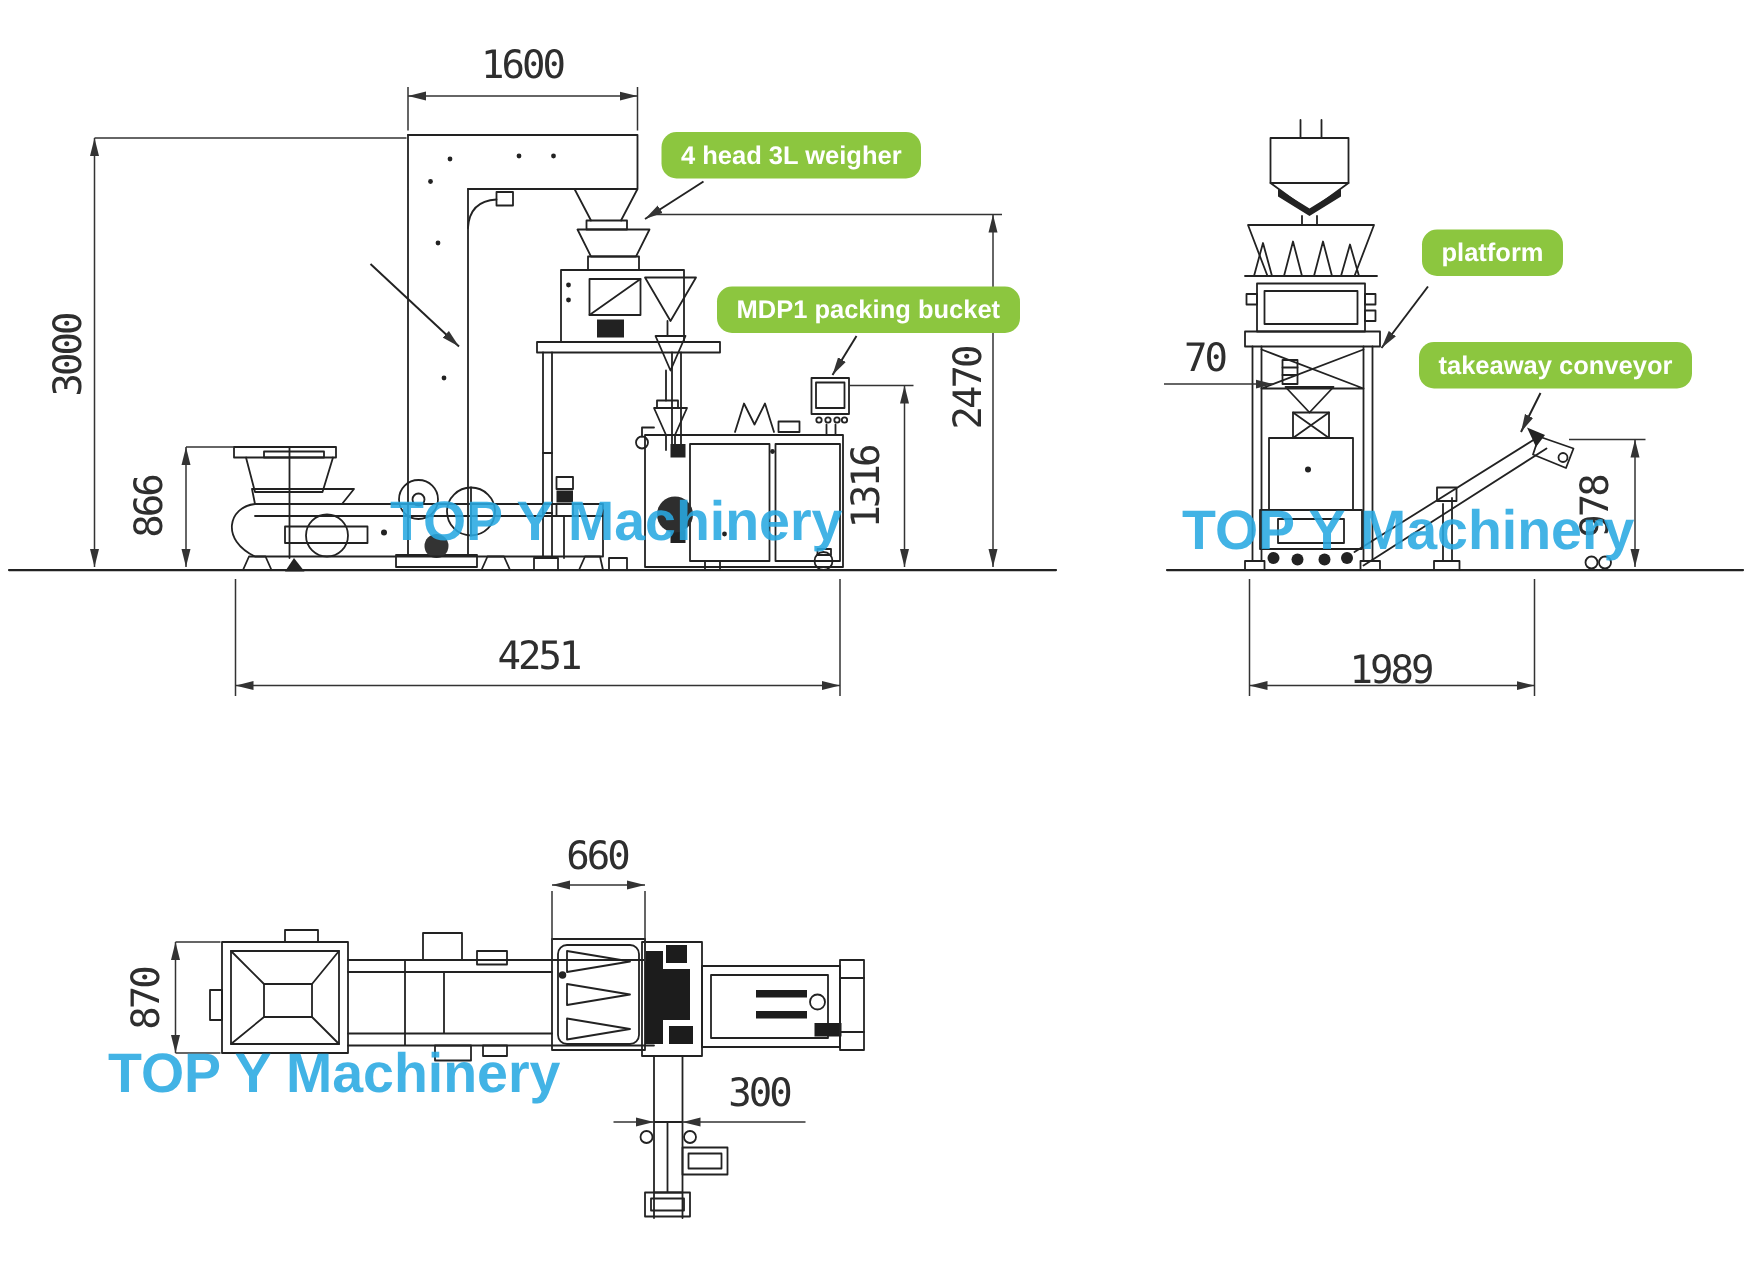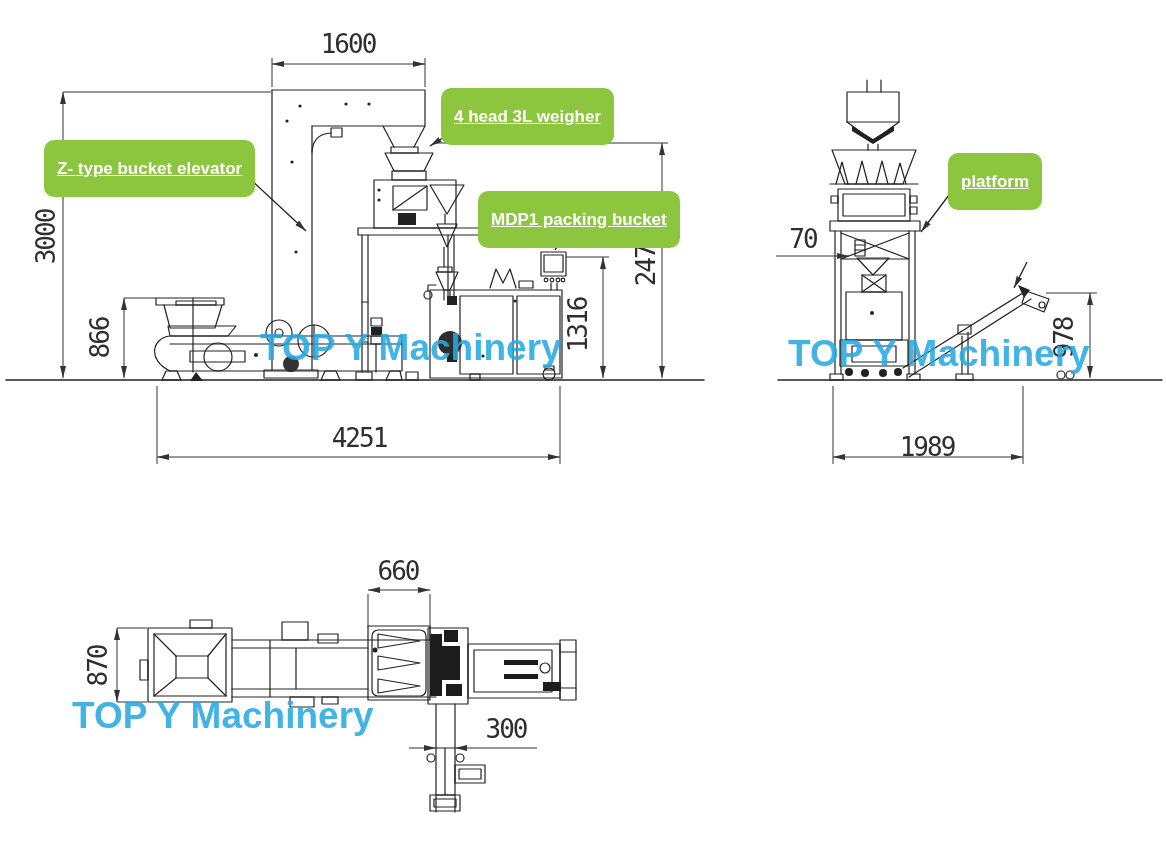--- a/index.html
+++ b/index.html
@@ -1,21 +1,21 @@
 <!DOCTYPE html>
 <html style="--c-callout_bg: #8CC63F; --c-callout_text: #FFFFFF; --c-watermark: #29A9E2; --c-dim_text: #2E2E2E; --c-line: #222222;"><head>
 <meta charset="utf-8">
 <style>
   html,body{margin:0;padding:0;background:#ffffff;}
   .canvas{position:relative;width:1166px;height:843px;background:#fff;overflow:hidden;
           font-family:"Liberation Sans",sans-serif;}
   .canvas svg{position:absolute;left:0;top:0;}
   .pill{position:absolute;background:var(--c-callout_bg,#8CC63F);color:var(--c-callout_text,#fff);
         font-family:"Liberation Sans",sans-serif;font-weight:700;font-size:17px;line-height:1.25;
-        padding:18px 13px;border-radius:10px;white-space:nowrap;z-index:3;text-decoration:underline;}
+        padding:5px 13px;border-radius:10px;white-space:nowrap;z-index:3;}
   .dim{position:absolute;transform:translate(-50%,-50%);color:var(--c-dim_text,#2e2e2e);
        font-family:"DejaVu Sans Mono",monospace;font-size:26px;font-weight:400;letter-spacing:-2px;
        white-space:nowrap;z-index:2;}
   .dim.rot{transform:translate(-50%,-50%) rotate(-90deg);}
   .wm{position:absolute;color:var(--c-watermark,#29A9E2);font-family:"Liberation Sans",sans-serif;
       font-weight:700;font-size:37px;letter-spacing:0;white-space:nowrap;opacity:.88;z-index:4;}
 </style>
 </head>
 <body>
 
@@ -239,23 +239,23 @@
   <g stroke="#222" fill="none" stroke-width="1.3">
     <line x1="469" y1="121" x2="430" y2="146" marker-end="url(#arw)"></line>
     <line x1="247" y1="176" x2="306" y2="231" marker-end="url(#arw)"></line>
     <line x1="571" y1="224" x2="555" y2="250" marker-end="url(#arw)"></line>
     <line x1="952" y1="191" x2="921" y2="232" marker-end="url(#arw)"></line>
     <line x1="1027" y1="262" x2="1014" y2="288" marker-end="url(#arw)"></line>
   </g>
 </svg>
 
 <div class="pill" style="left:441px;top:88px">4 head 3L weigher</div>
-<div class="pill" style="left:44px;top:140px">Z- type bucket elevator</div>
 <div class="pill" style="left:478px;top:191px">MDP1 packing bucket</div>
 <div class="pill" style="left:948px;top:153px">platform</div>
+<div class="pill" style="left:946px;top:228px">takeaway conveyor</div>
 
 <div class="wm" style="left:260px;top:327px">TOP Y Machinery</div>
 <div class="wm" style="left:788px;top:333px">TOP Y Machinery</div>
 <div class="wm" style="left:72px;top:695px">TOP Y Machinery</div>
 
 <div class="dim" style="left:348px;top:44px">1600</div>
 <div class="dim rot" style="left:46px;top:237px">3000</div>
 <div class="dim rot" style="left:100px;top:338px">866</div>
 <div class="dim rot" style="left:646px;top:259px">2470</div>
 <div class="dim rot" style="left:578px;top:325px">1316</div>

